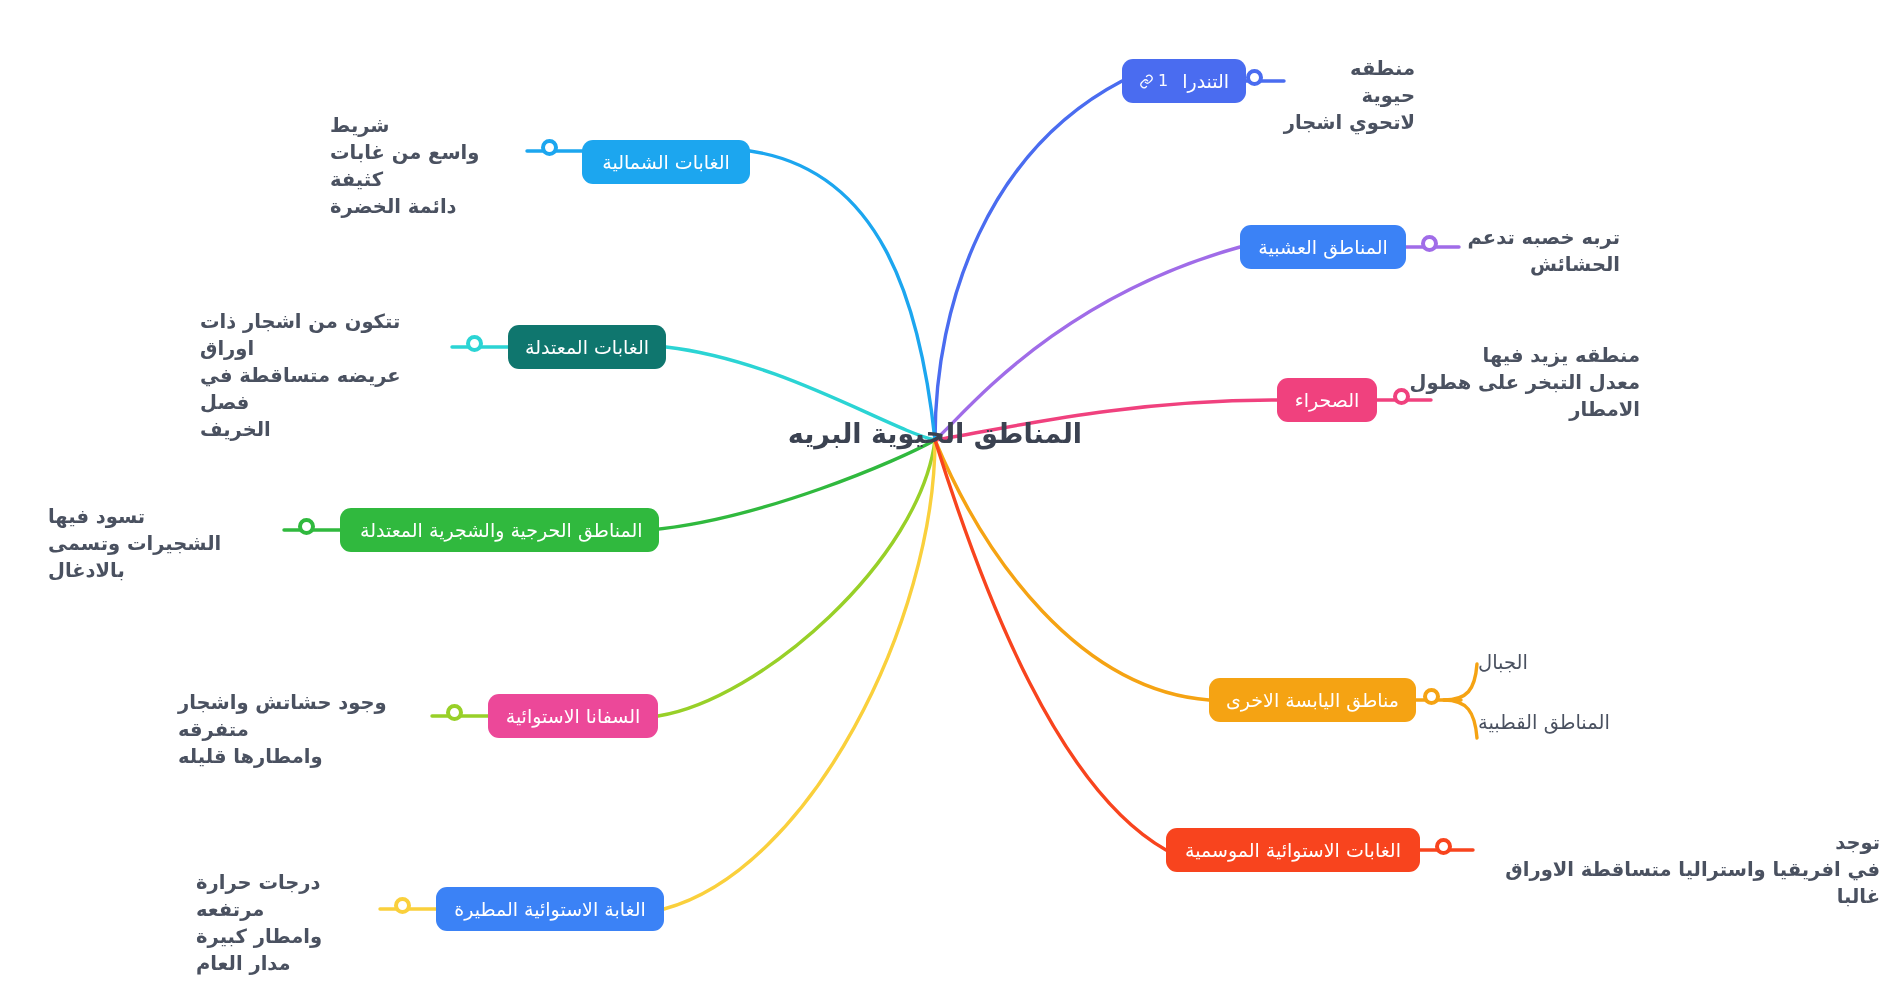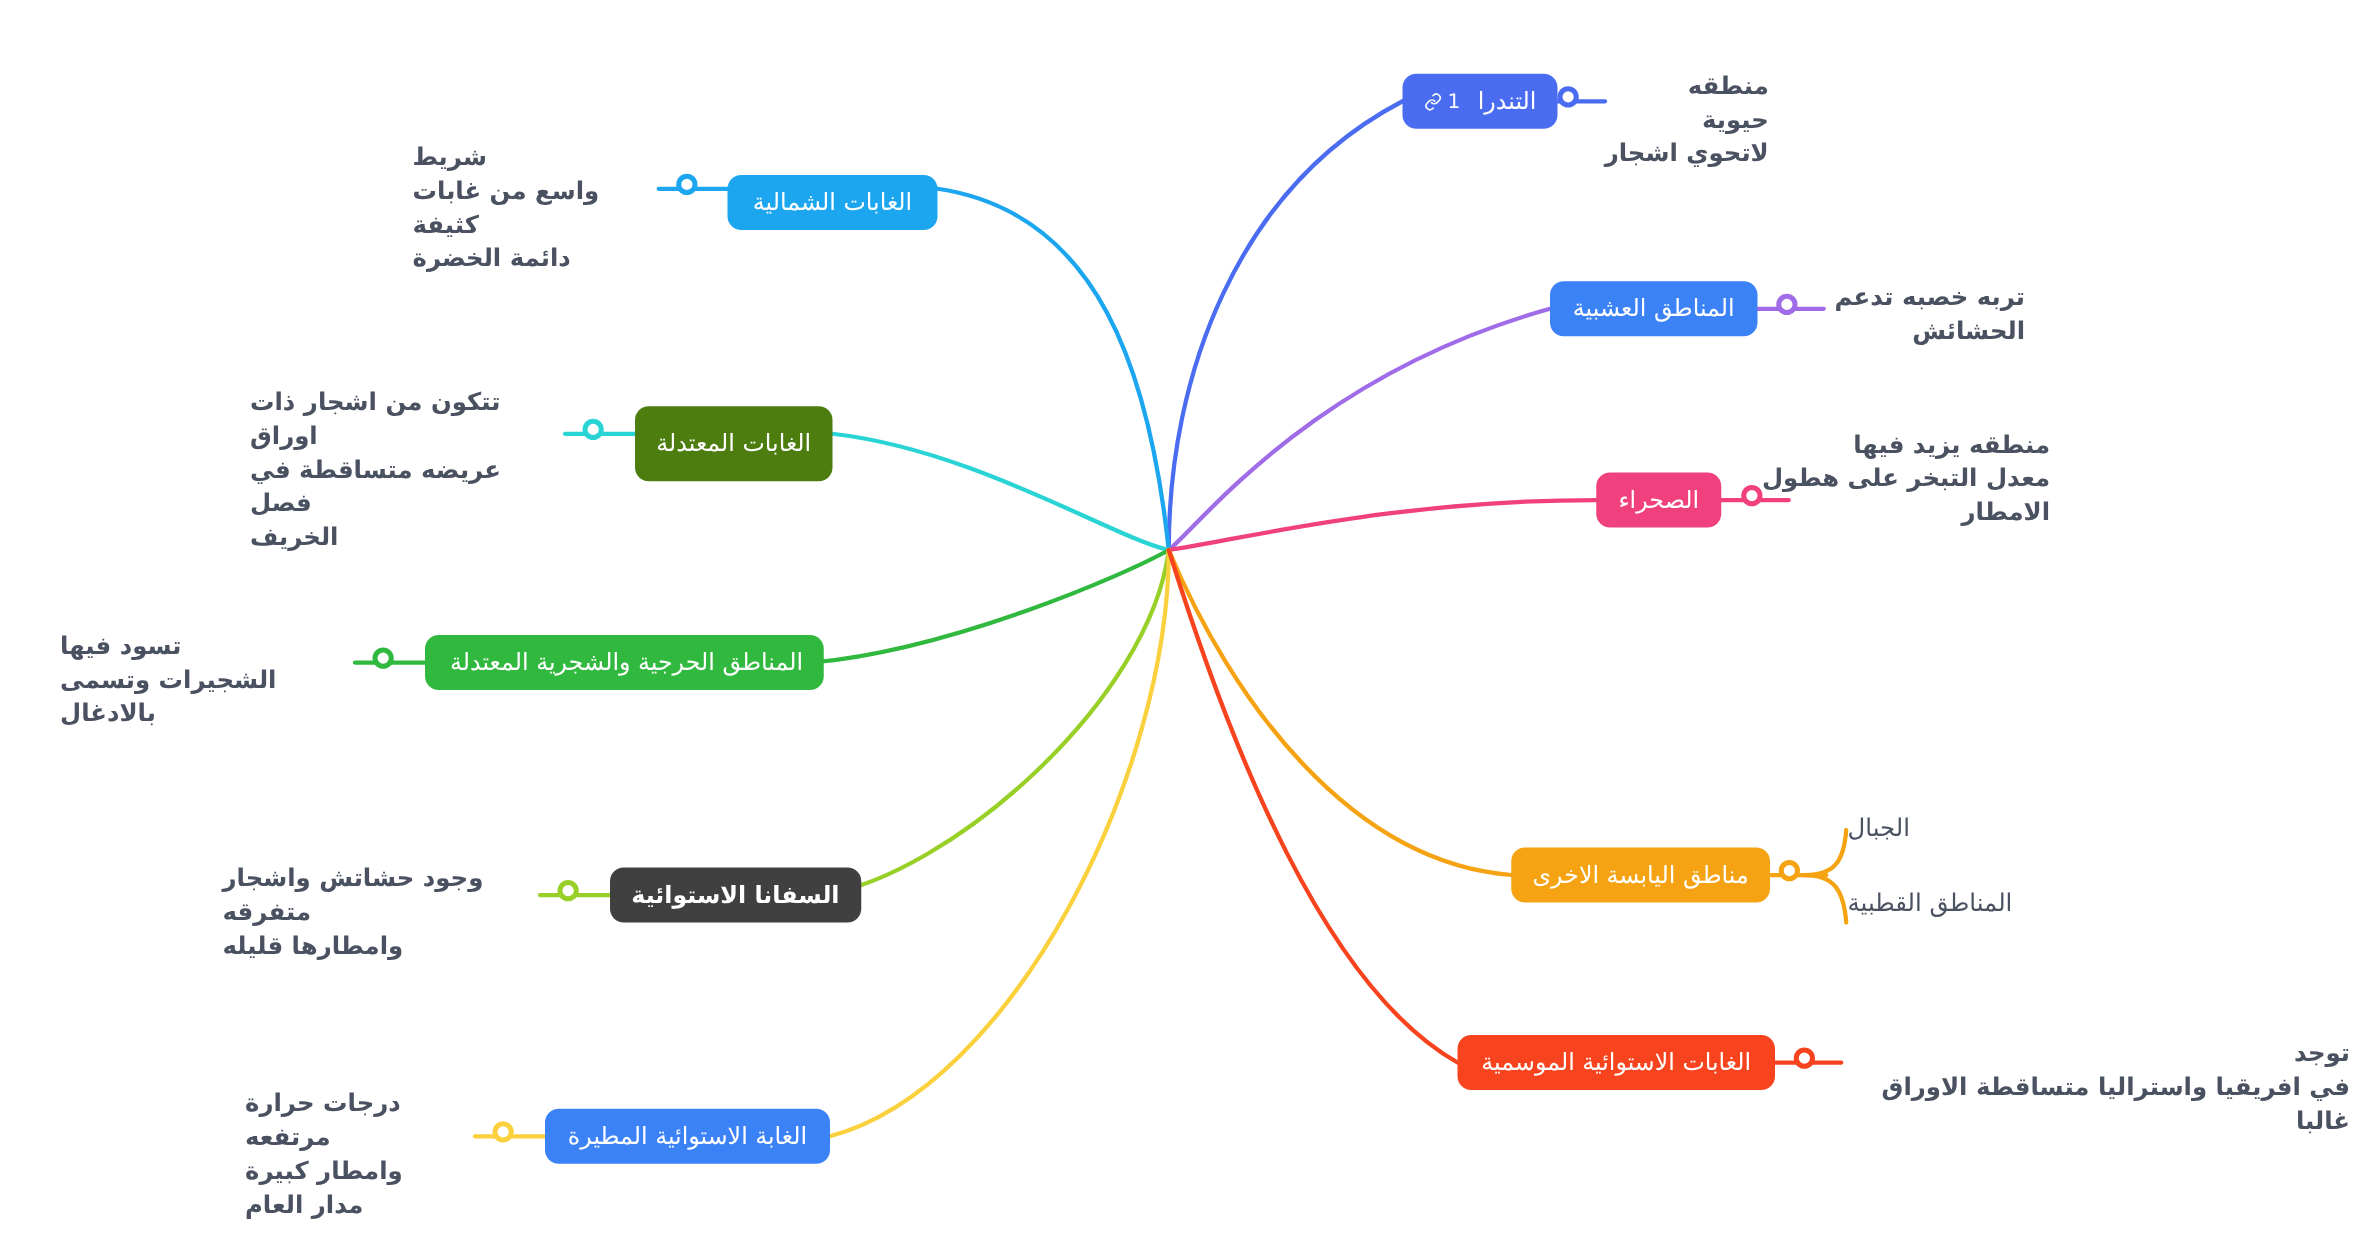--- a/index.html
+++ b/index.html
@@ -114,20 +114,21 @@
       <path d="M 935 440 C 935 620 810 870 664 909" stroke="#fad03c" stroke-width="3.4" fill="none" stroke-linecap="round"></path>
       <path d="M 436 909 L 380 909" stroke="#fad03c" stroke-width="3.4" fill="none" stroke-linecap="round"></path>
       <path d="M 935 440 C 985 560 1080 690 1209 700" stroke="#f5a313" stroke-width="3.4" fill="none" stroke-linecap="round"></path>
       <path d="M 1409 700 L 1461 700" stroke="#f5a313" stroke-width="3.4" fill="none" stroke-linecap="round"></path>
       <path d="M 1444 700 C 1467 700 1475 690 1477 664" stroke="#f5a313" stroke-width="3.4" fill="none" stroke-linecap="round"></path>
       <path d="M 1444 700 C 1467 700 1475 712 1477 738" stroke="#f5a313" stroke-width="3.4" fill="none" stroke-linecap="round"></path>
       <path d="M 935 440 C 985 600 1060 790 1166 850" stroke="#f8441e" stroke-width="3.4" fill="none" stroke-linecap="round"></path>
       <path d="M 1420 850 L 1473 850" stroke="#f8441e" stroke-width="3.4" fill="none" stroke-linecap="round"></path>
     </svg>
 
+  <div class="root-topic">المناطق الحيوية البريه</div>
 
   <div id="nodes">
       <div class="pill" style="left: 1122px; top: 59px; min-width: 106px; height: 44px; background: rgb(74, 108, 240);">
         <span class="pill-label">التندرا</span>
         <span class="badge">
           <span>
             <svg width="15" height="15" viewBox="0 0 24 24" fill="none" stroke="#ffffff" stroke-width="2.1" stroke-linecap="round">
               <path d="M10 13a5 5 0 0 0 7 0l3-3a5 5 0 0 0-7-7l-1 1"></path>
               <path d="M14 11a5 5 0 0 0-7 0l-3 3a5 5 0 0 0 7 7l1-1"></path>
             </svg>
@@ -152,34 +153,34 @@
       <div class="leaf align-right" style="left: 1390px; top: 343px; width: 250px;">منطقه يزيد فيها
 معدل التبخر على هطول
 الامطار</div>
       <div class="pill" style="left: 582px; top: 129px; min-width: 168px; height: 44px; background: rgb(28, 166, 239); margin-top: 11px;">
         <span class="pill-label">الغابات الشمالية</span>
       </div>
       <div class="dot" style="left: 541px; top: 139px; border-color: rgb(28, 166, 239);"></div>
       <div class="leaf align-left" style="left: 330px; top: 113px; width: 198px;">شريط
 واسع من غابات كثيفة
 دائمة الخضرة</div>
-      <div class="pill" style="left: 508px; top: 325px; min-width: 158px; height: 60px; background: #4d7c0f;">
+      <div class="pill" style="left: 508px; top: 325px; min-width: 158px; height: 44px; background: #0f766e;">
         <span class="pill-label">الغابات المعتدلة</span>
       </div>
       <div class="dot" style="left: 466px; top: 335px; border-color: rgb(43, 212, 212);"></div>
       <div class="leaf align-left" style="left: 200px; top: 309px; width: 255px;">تتكون من اشجار ذات اوراق
 عريضه متساقطة في فصل
 الخريف</div>
       <div class="pill" style="left: 340px; top: 508px; min-width: 310px; height: 44px; background: rgb(48, 185, 62); padding-left: 20px;">
         <span class="pill-label">المناطق الحرجية والشجرية المعتدلة</span>
       </div>
       <div class="dot" style="left: 298px; top: 518px; border-color: rgb(48, 185, 62);"></div>
       <div class="leaf align-left" style="left: 48px; top: 504px; width: 235px;">تسود فيها
 الشجيرات وتسمى بالادغال</div>
-      <div class="pill" style="left: 488px; top: 694px; min-width: 170px; height: 44px; background: #404040; font-weight: bold;">
+      <div class="pill" style="left: 488px; top: 694px; min-width: 170px; height: 44px; background: #ec4899;">
         <span class="pill-label">السفانا الاستوائية</span>
       </div>
       <div class="dot" style="left: 446px; top: 704px; border-color: rgb(152, 208, 40);"></div>
       <div class="leaf align-left" style="left: 178px; top: 690px; width: 253px;">وجود حشاتش واشجار متفرقه
 وامطارها قليله</div>
       <div class="pill" style="left: 436px; top: 887px; min-width: 228px; height: 44px; background: #3b82f6;">
         <span class="pill-label">الغابة الاستوائية المطيرة</span>
       </div>
       <div class="dot" style="left: 394px; top: 897px; border-color: rgb(250, 208, 60);"></div>
       <div class="leaf align-left" style="left: 196px; top: 870px; width: 185px;">درجات حرارة مرتفعه

